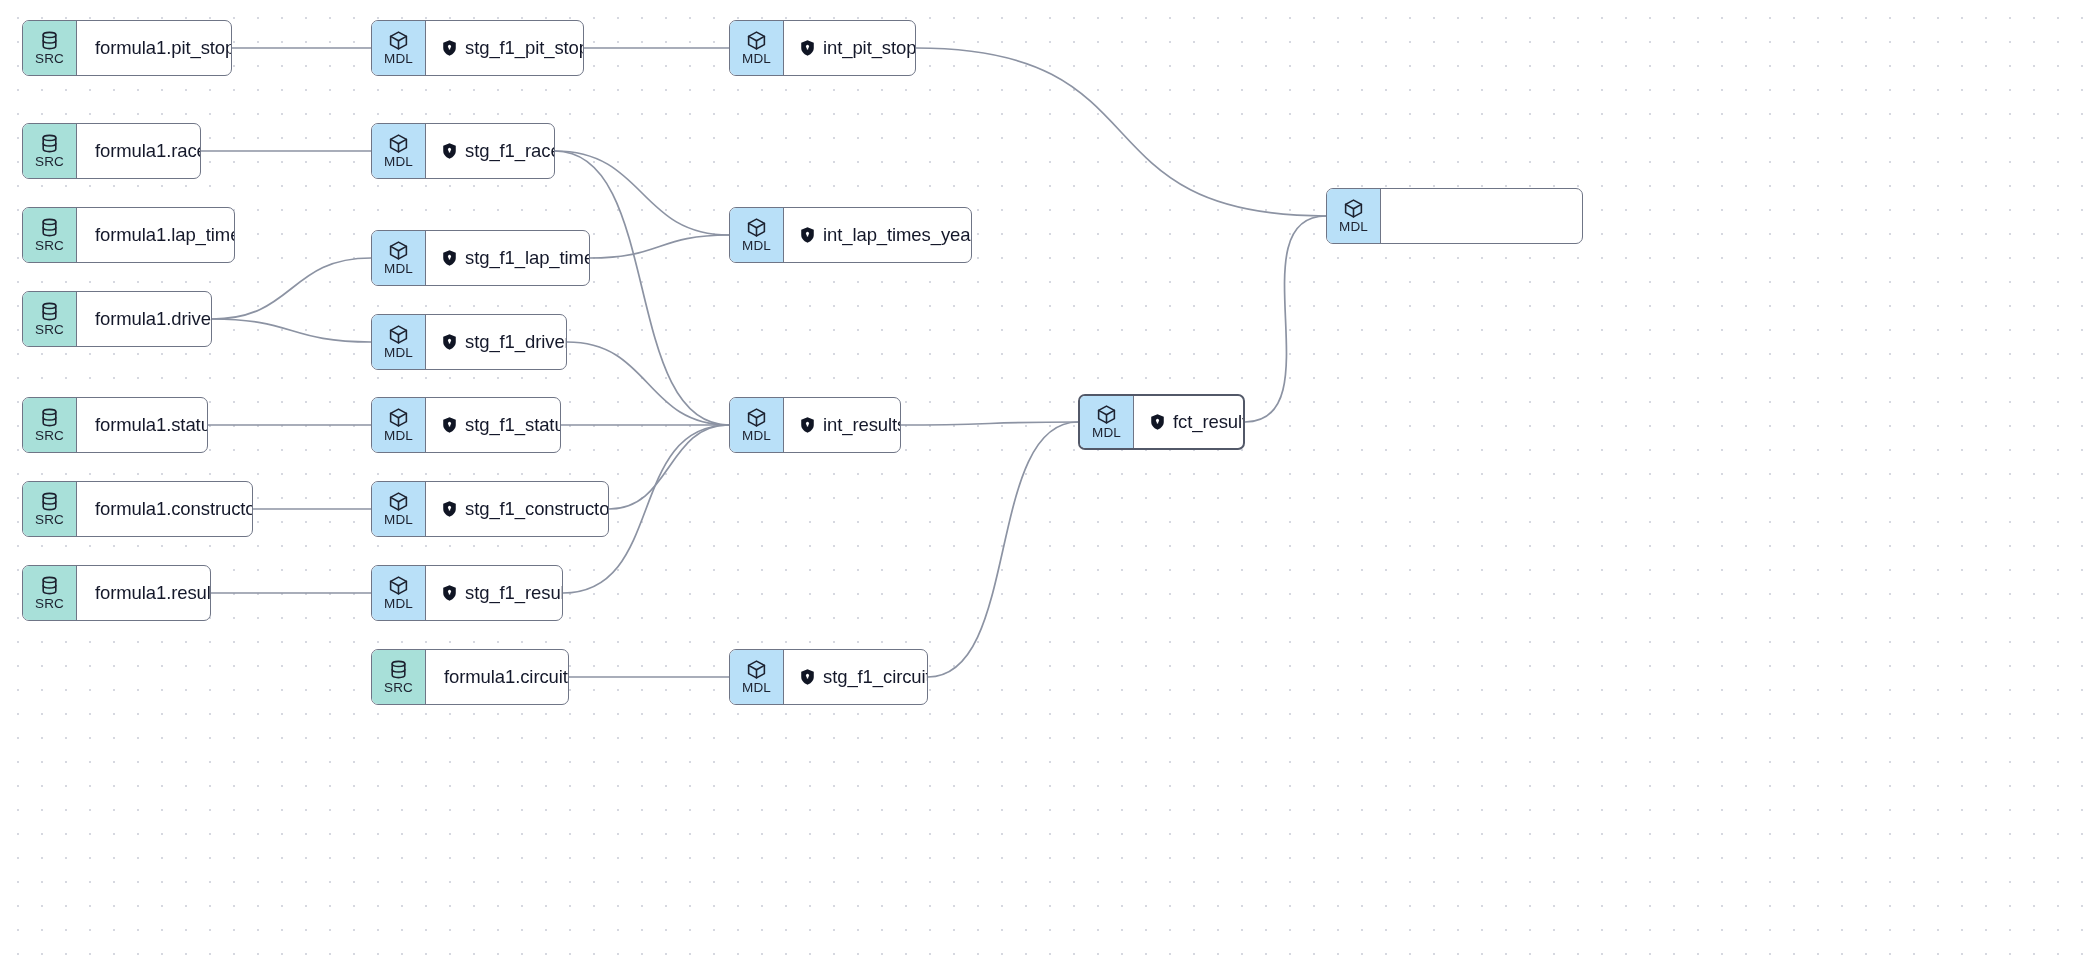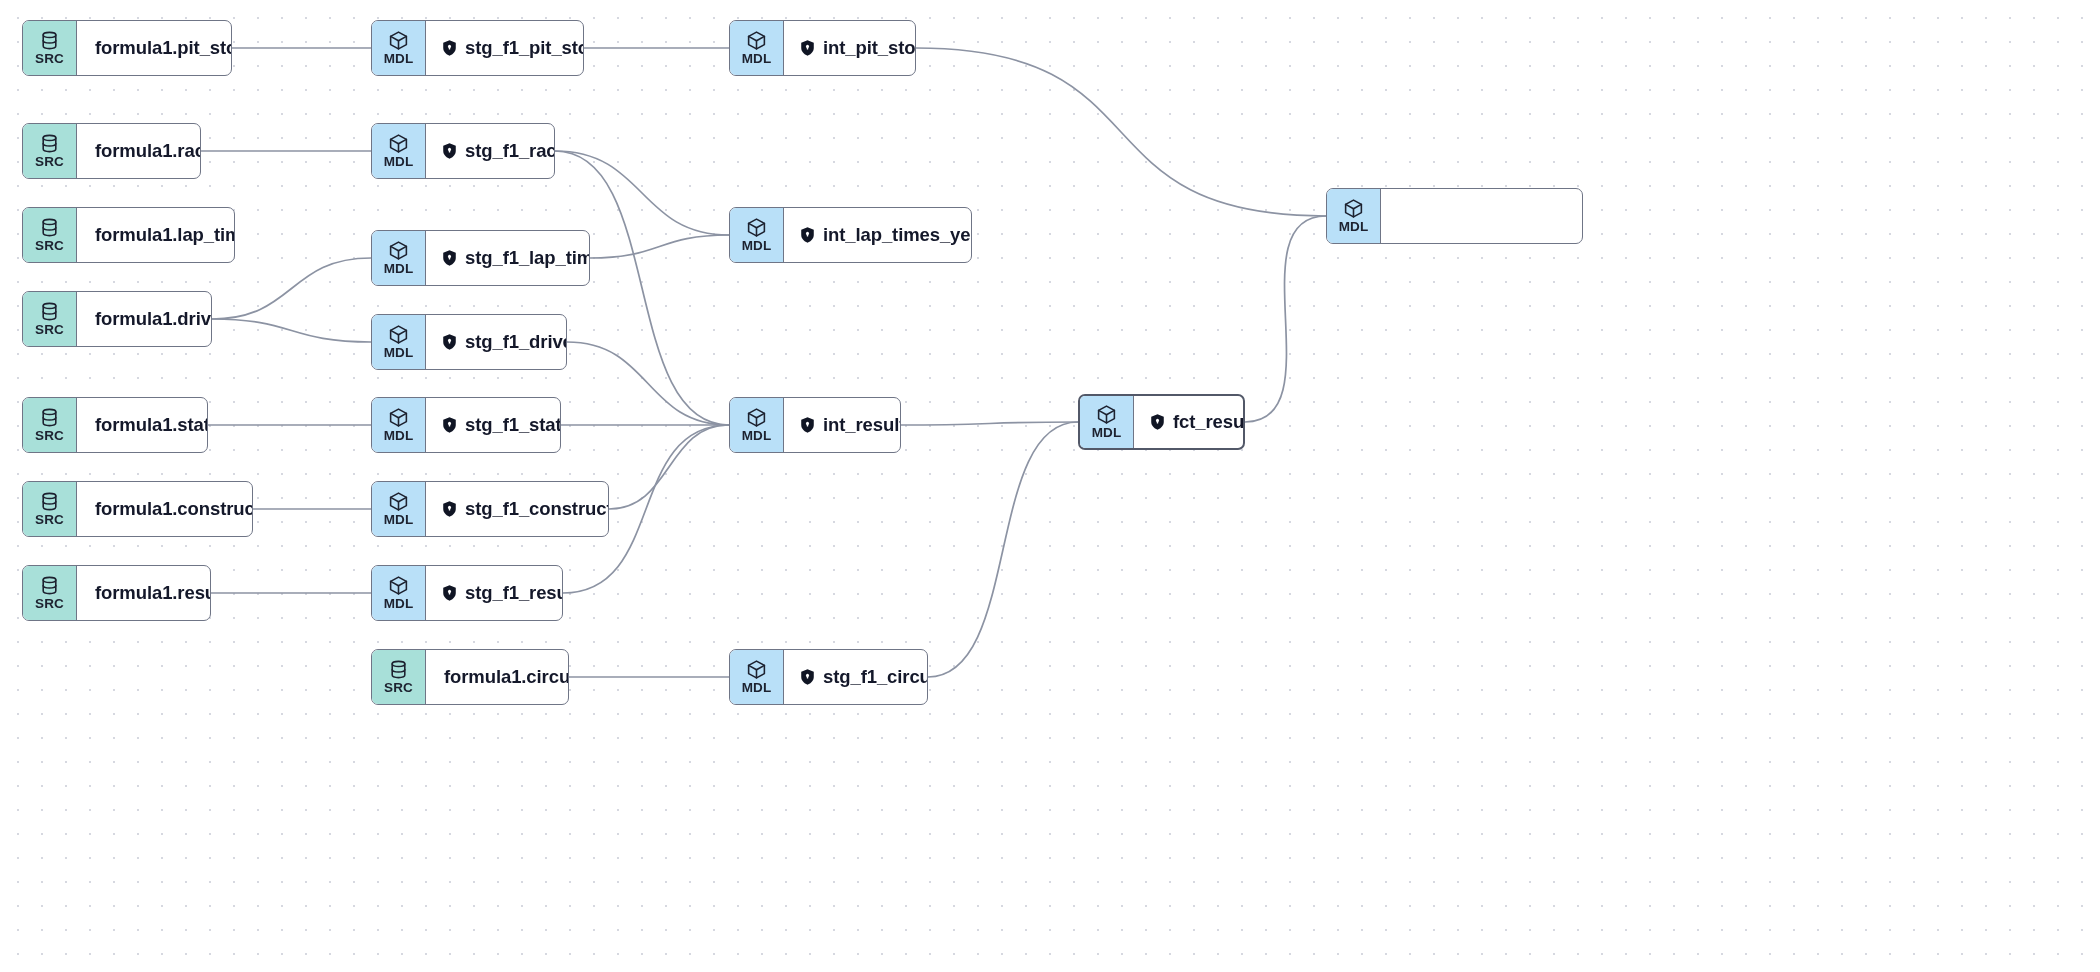--- a/index.html
+++ b/index.html
@@ -44,21 +44,20 @@
     position: absolute;
     display: flex;
     align-items: stretch;
     height: 56px;
     border-radius: 7px;
     background: #ffffff;
     border: 1.4px solid #6f7586;
     z-index: 3;
     overflow: hidden;
     cursor: pointer;
-    font-weight: bold;
   }
   .node.selected {
     border-width: 2.1px;
     border-color: #525868;
   }
 
   .node-badge {
     flex: 0 0 auto;
     width: 54px;
     display: flex;

